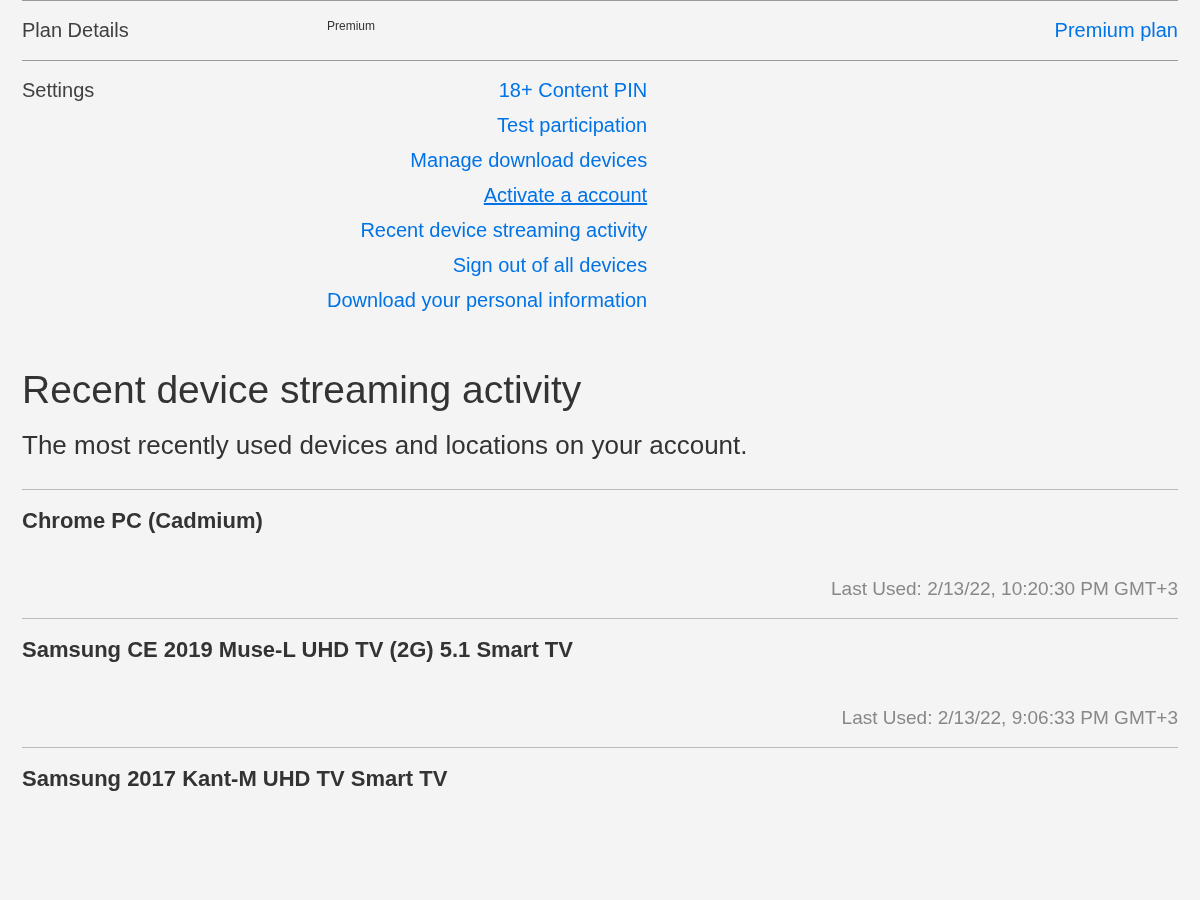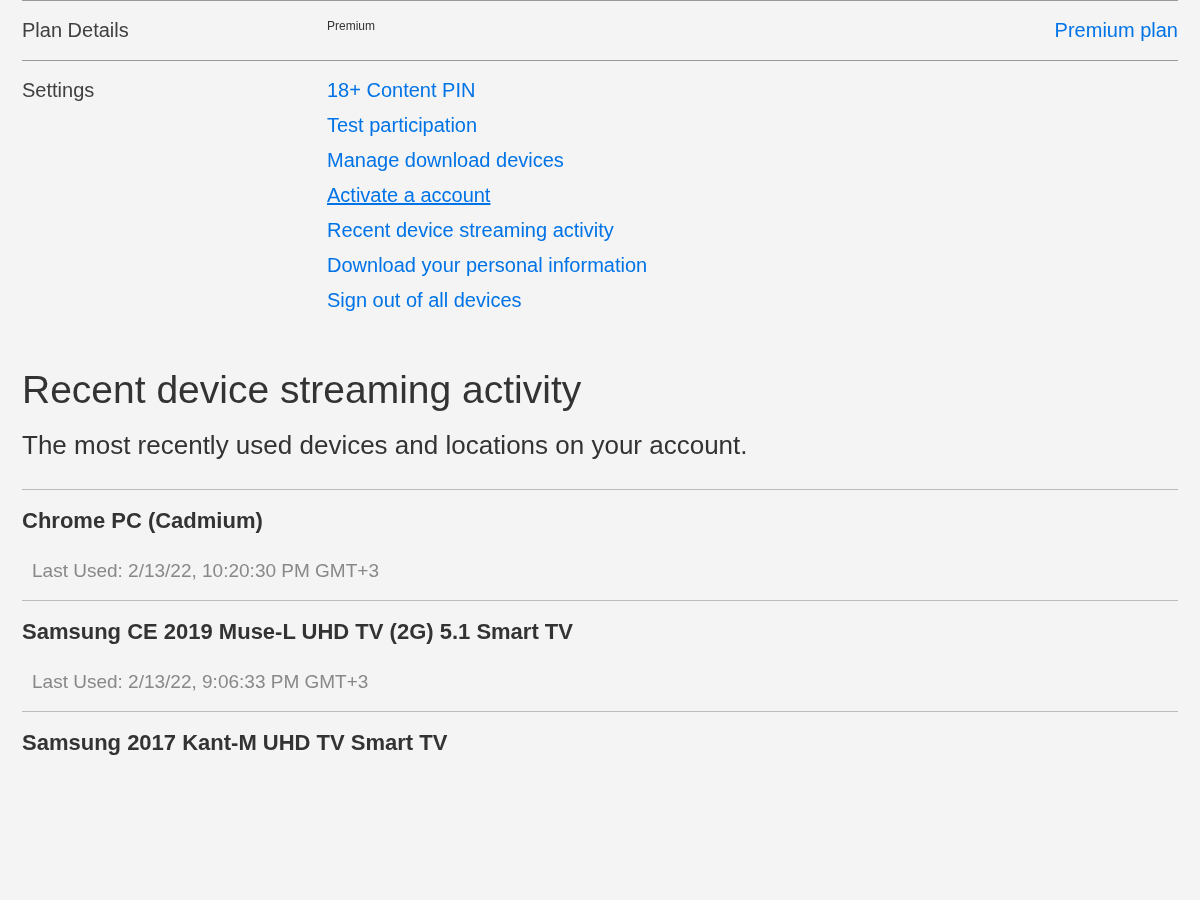--- a/index.html
+++ b/index.html
@@ -53,20 +53,21 @@
     .settings-links {
       display: flex;
       flex-direction: column;
       gap: 12px;
     }
     .settings-link {
       color: #0073e6;
       font-size: 20px;
       text-decoration: none;
       cursor: pointer;
+      text-align: right;
     }
     .settings-link.underlined {
       text-decoration: underline;
     }
     .activity-section {
       margin-top: 38px;
     }
     .activity-heading {
       font-size: 39px;
       font-weight: 400;
@@ -84,22 +85,23 @@
       padding: 18px 0;
     }
     .device-name {
       font-size: 22px;
       color: #333;
       font-weight: 700;
     }
     .device-lastused {
       font-size: 19px;
       color: #888;
-      margin-top: 26px;
+      margin-top: 44px;
       padding-left: 10px;
+      text-align: right;
     }
   </style>
 </head>
 <body>
 
 <div class="container">
 
   <div class="section-row">
     <div class="section-label">Plan Details</div>
     <div class="section-content">
@@ -110,22 +112,22 @@
 
   <div class="section-row">
     <div class="section-label">Settings</div>
     <div class="section-content">
       <div class="settings-links">
         <a class="settings-link">18+ Content PIN</a>
         <a class="settings-link">Test participation</a>
         <a class="settings-link">Manage download devices</a>
         <a class="settings-link underlined">Activate a account</a>
         <a class="settings-link">Recent device streaming activity</a>
+        <a class="settings-link">Sign out of all devices</a>
         <a class="settings-link">Download your personal information</a>
-        <a class="settings-link">Sign out of all devices</a>
       </div>
     </div>
   </div>
 
   <div class="activity-section">
     <h1 class="activity-heading">Recent device streaming activity</h1>
     <p class="activity-subheading">The most recently used devices and locations on your account.</p>
 
     <div class="device-entry">
       <div class="device-name">Chrome PC (Cadmium)</div>

